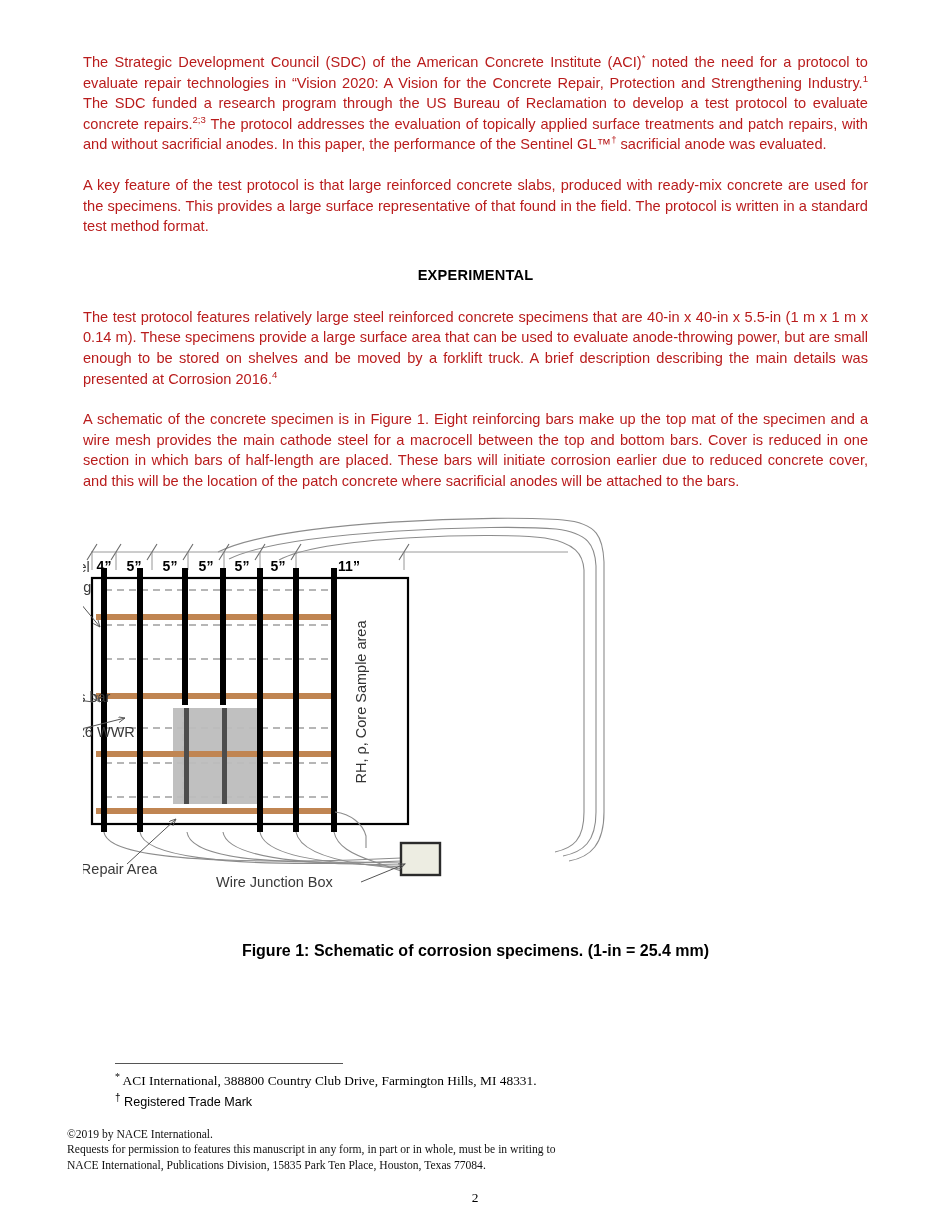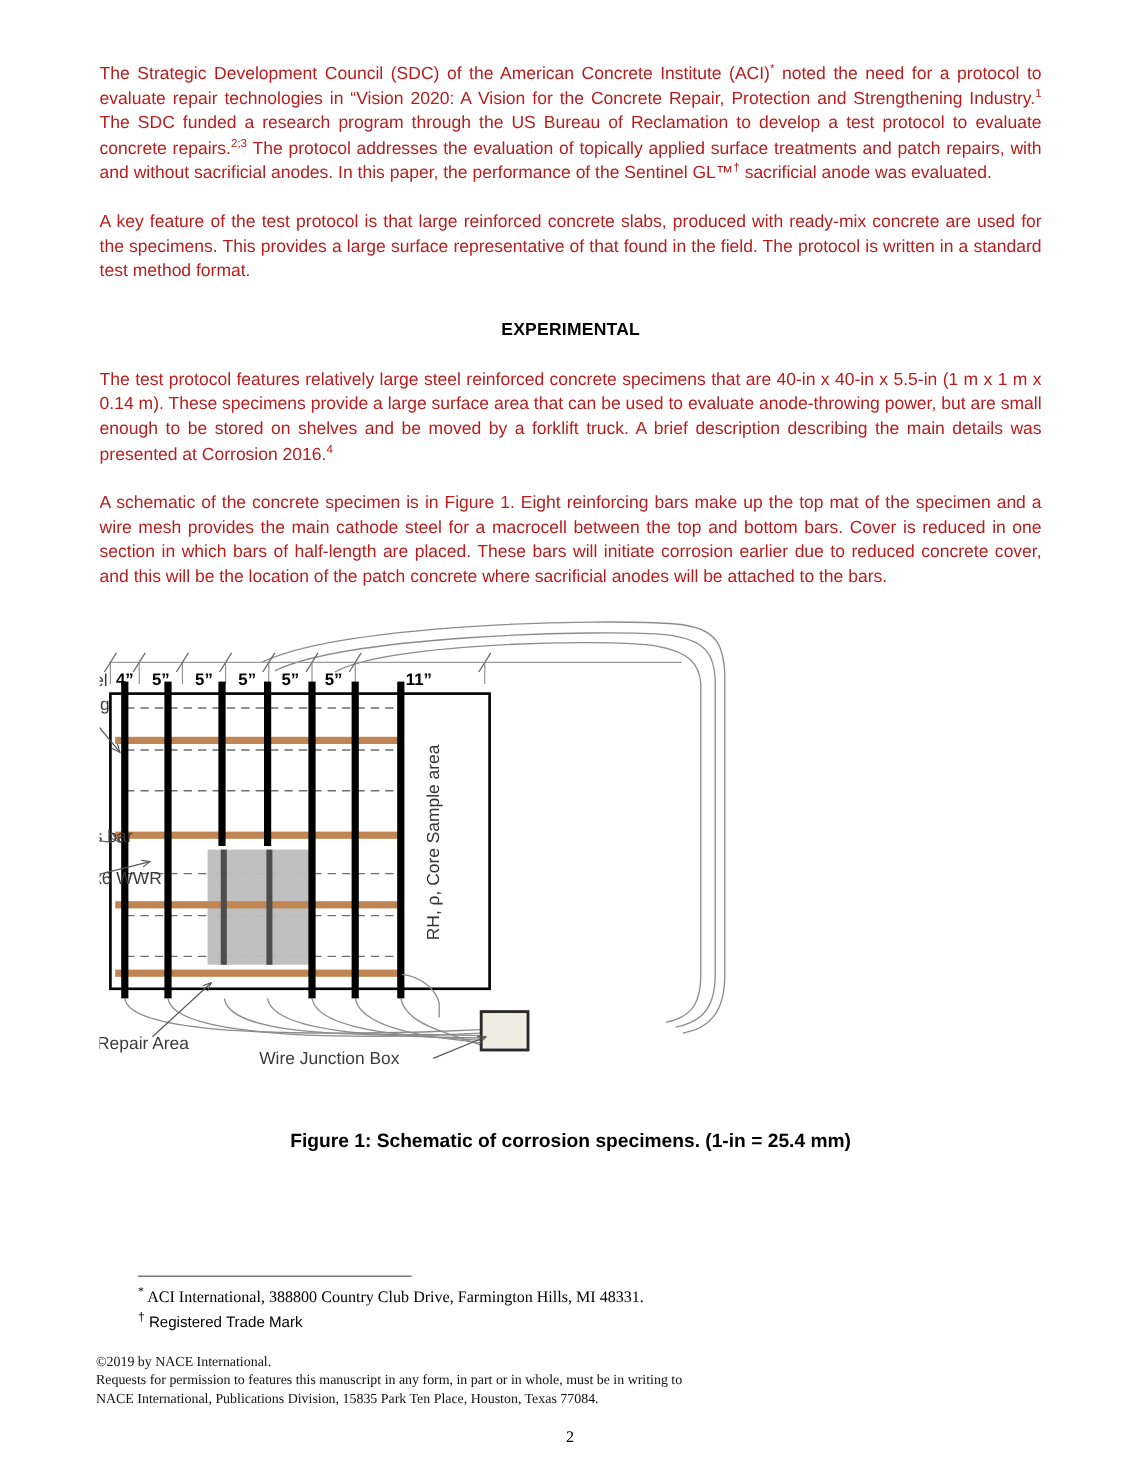--- a/index.html
+++ b/index.html
@@ -98,21 +98,21 @@
     line-height: 18px;
     margin: 0 0 3px 0;
   }
   .fn-mark {
     font-size: 10px;
     vertical-align: super;
     line-height: 0;
   }
   .copyright-block {
     position: absolute;
-    left: 80px;
+    left: 67px;
     top: 1127px;
     width: 830px;
     font-family: "Liberation Serif", serif;
     font-size: 11.6px;
     line-height: 15.3px;
     color: #111;
   }
   .copyright-block div { white-space: nowrap; }
   .page-number {
     position: absolute;

